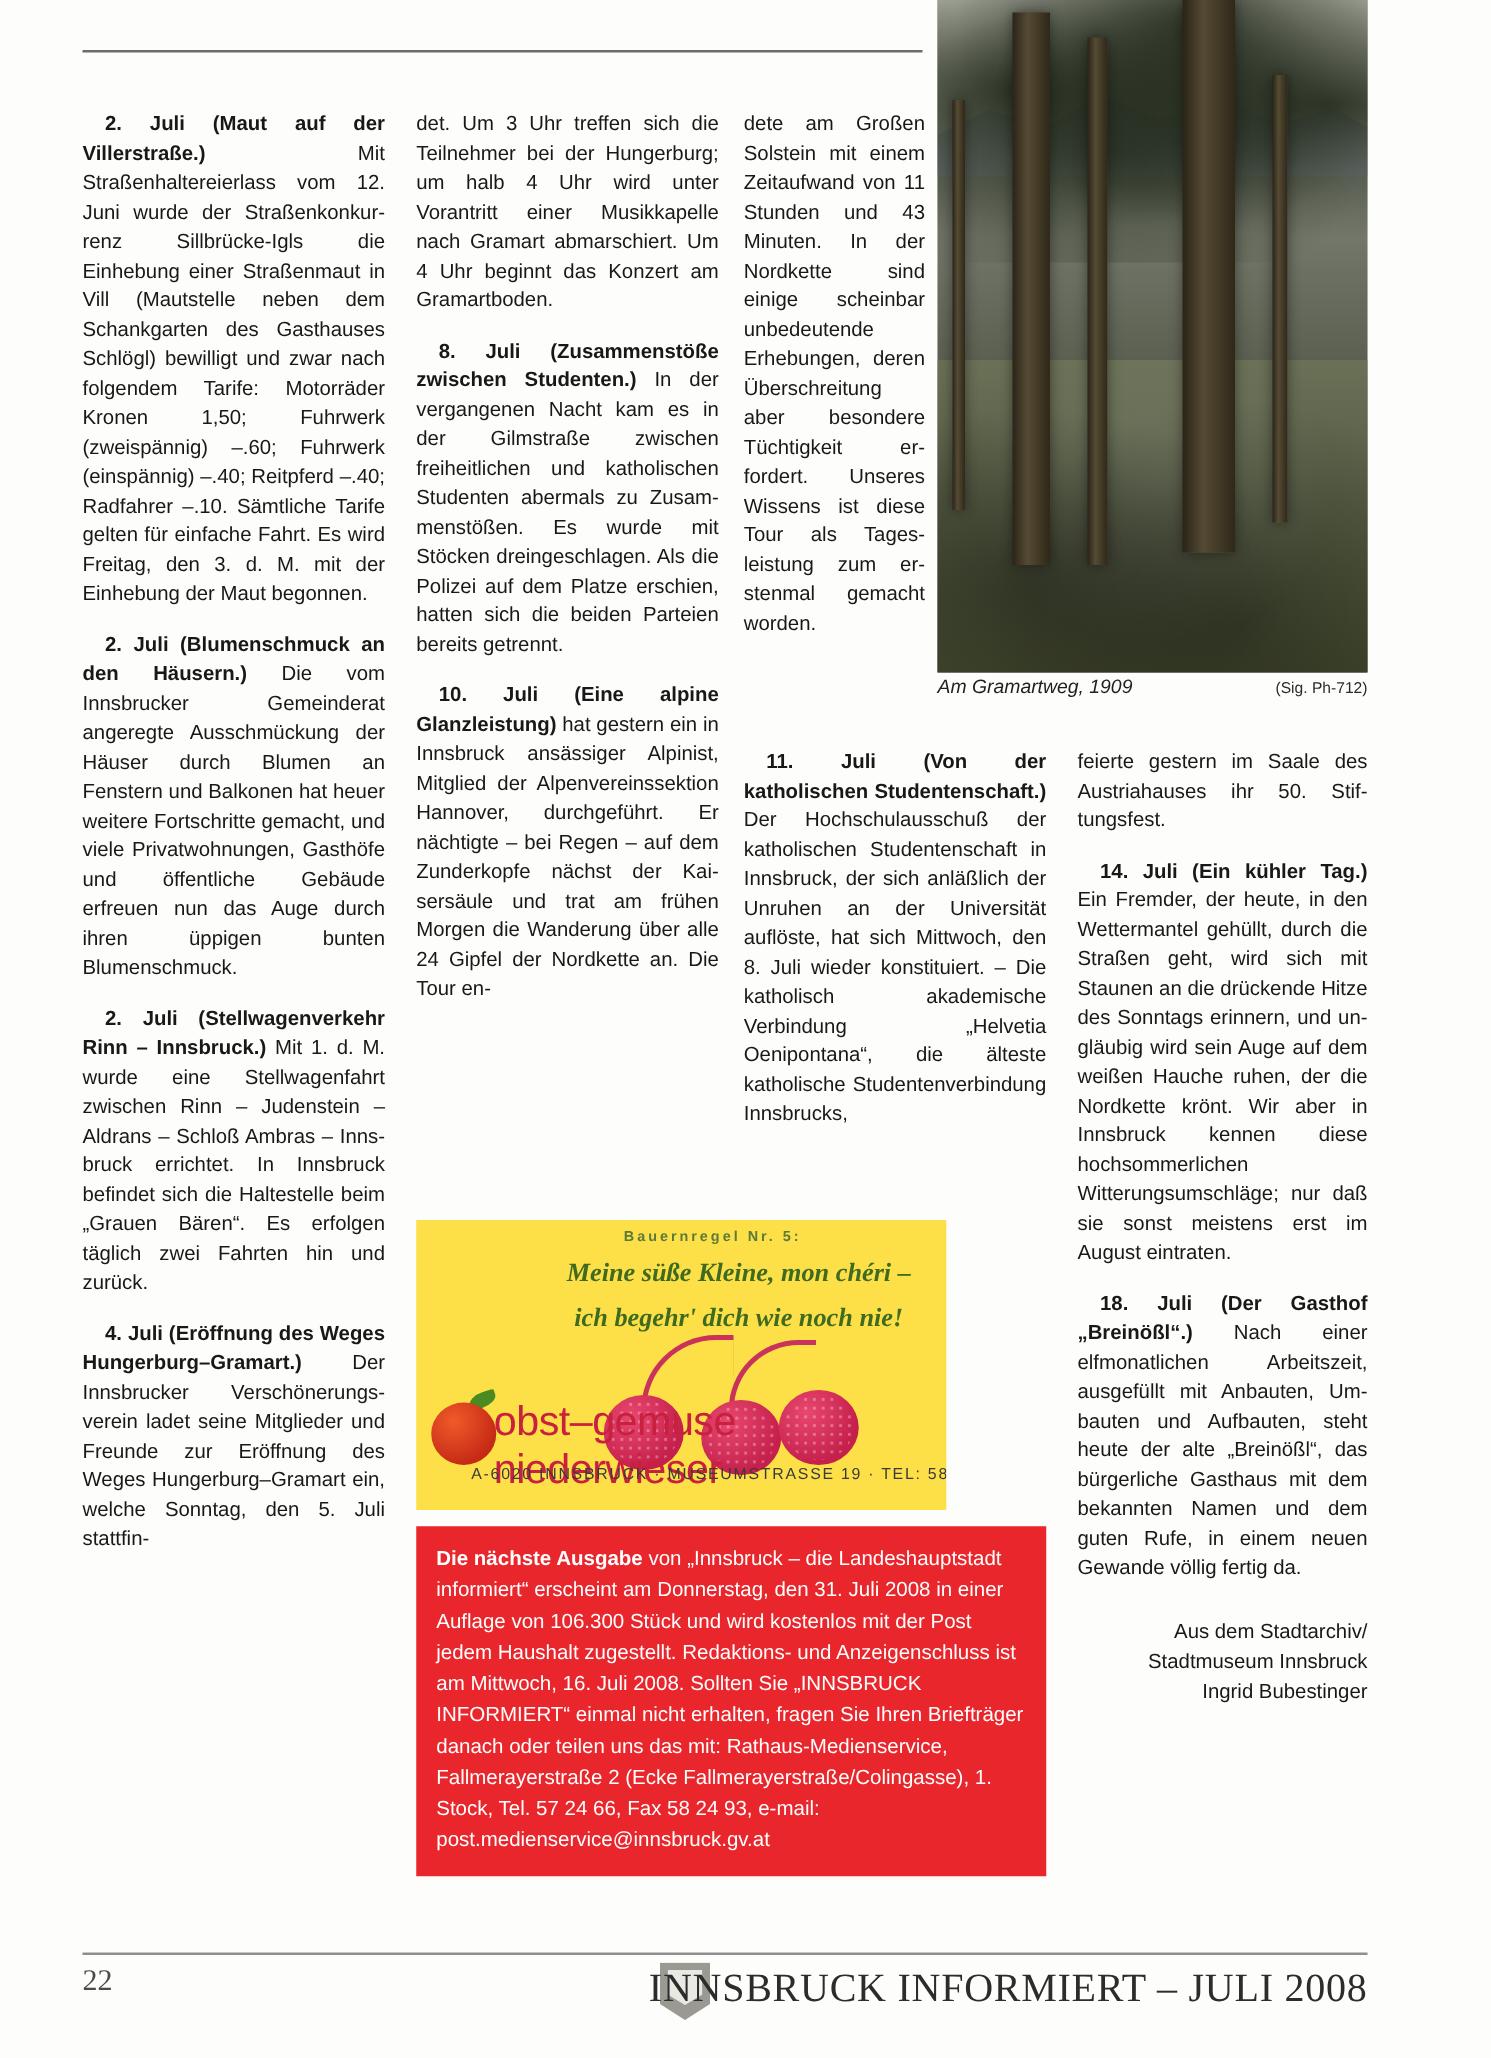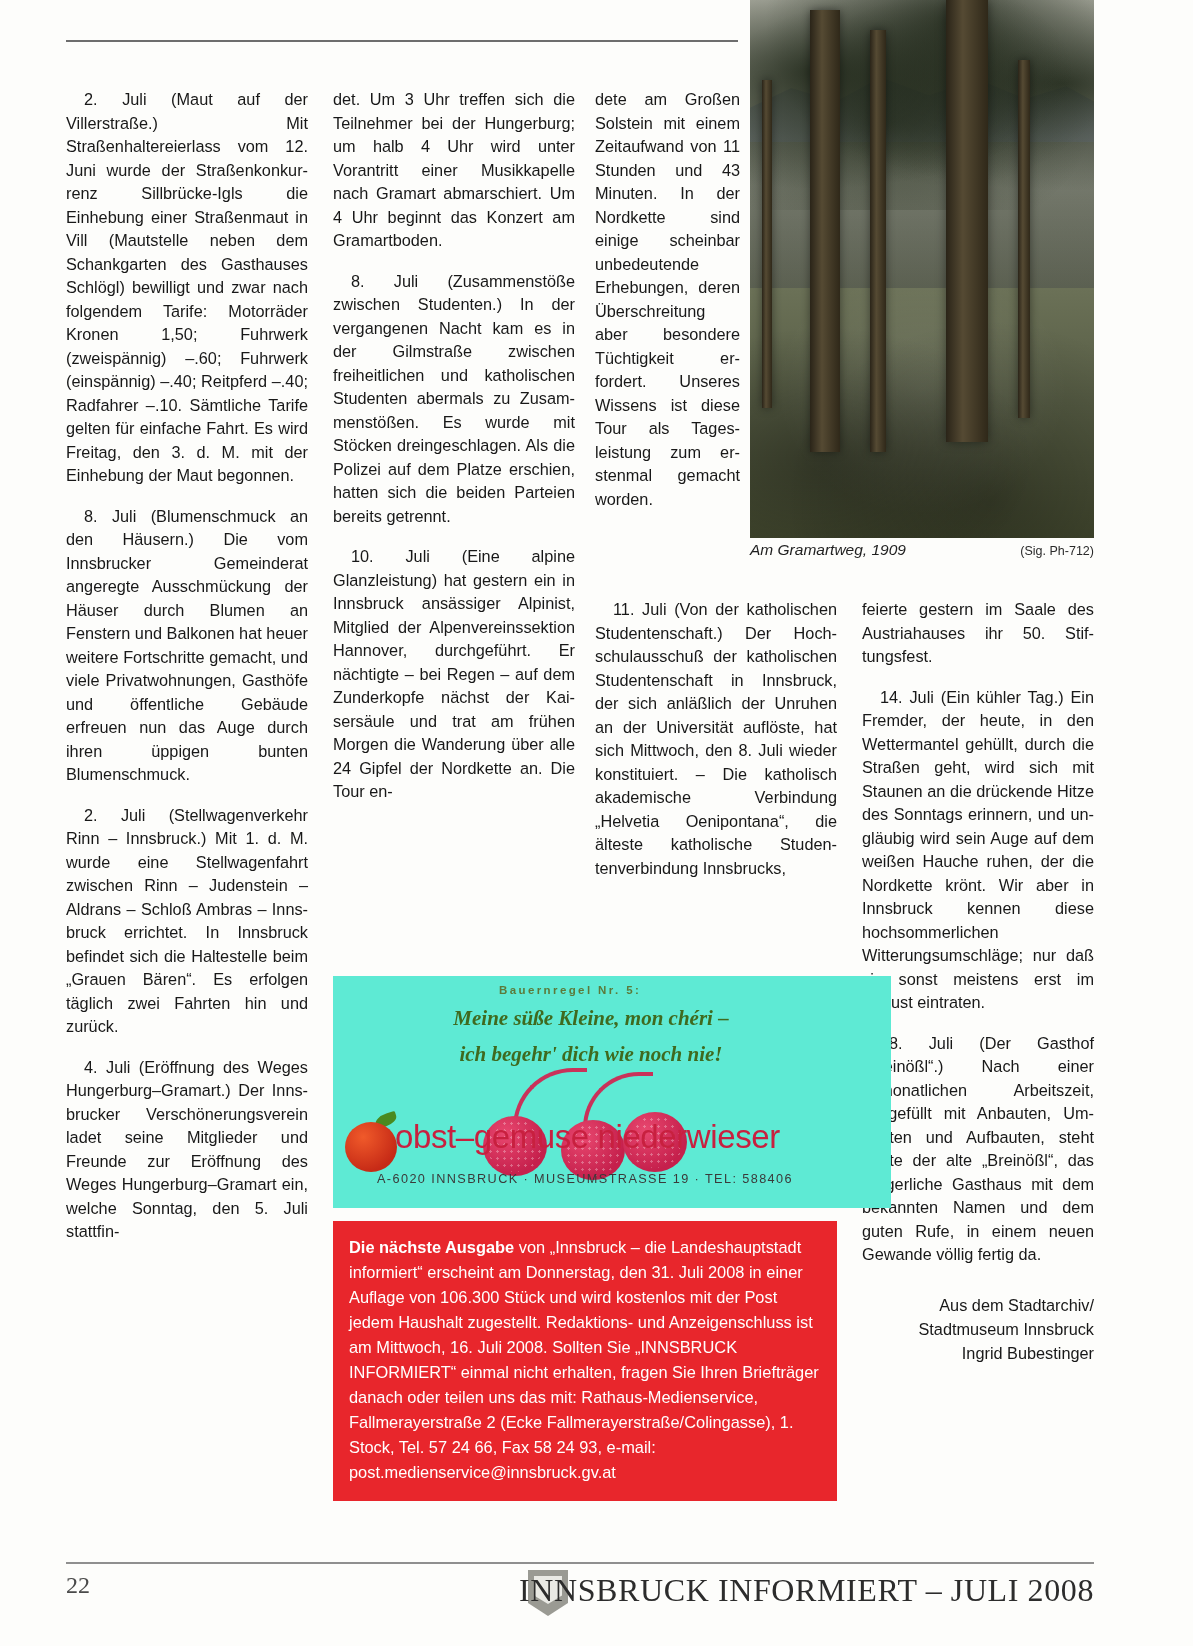--- a/index.html
+++ b/index.html
@@ -131,44 +131,44 @@
   .col {
     position: absolute;
     font-size: 16.3px;
     line-height: 23.5px;
     text-align: justify;
     color: #181818;
     hyphens: manual;
   }
   .col p { margin: 0 0 17px 0; }
   .col p:last-child { margin-bottom: 0; }
-  .col b { font-weight: normal; }
+  .col b { font-weight: bold; }
   .indent { text-indent: 18px; }
 
   #col1 { left: 66px;  top: 88px;  width: 242px; }
   #col2 { left: 333px; top: 88px;  width: 242px; }
   #col3 { left: 595px; top: 88px;  width: 145px; }
   #col3b { left: 595px; top: 598px; width: 242px; }
   #col4 { left: 862px; top: 598px; width: 232px; }
 
   .signature {
     margin-top: 26px;
     text-align: right;
     font-size: 16.3px;
     line-height: 24px;
   }
 
   
   .ad-veg {
     position: absolute;
     left: 333px;
     top: 976px;
-    width: 558px;
+    width: 424px;
     height: 232px;
-    background: #5eead4;
+    background: #fde047;
     overflow: hidden;
   }
   .ad-veg .rule-label {
     position: absolute;
     left: 166px;
     top: 8px;
     font-size: 11.5px;
     letter-spacing: 2.4px;
     color: #5c7a3a;
     font-weight: bold;
@@ -335,21 +335,21 @@
       <div class="trunk t4"></div>
     </div>
   </div>
   <div class="photo-caption-row">
     <div class="photo-caption">Am Gramartweg, 1909</div>
     <div class="photo-sig">(Sig. Ph-712)</div>
   </div>
 
   <div class="col" id="col1">
     <p class="indent"><b>2. Juli (Maut auf der Villerstraße.)</b><span> Mit Straßenhaltereierlass vom 12. Juni wurde der Straßenkonkur­renz Sillbrücke-Igls die Einhebung einer Straßenmaut in Vill (Mautstelle neben dem Schankgarten des Gasthau­ses Schlögl) bewilligt und zwar nach folgendem Tarife: Motorräder Kronen 1,50; Fuhrwerk (zweispännig) –.60; Fuhrwerk (einspännig) –.40; Reitpferd –.40; Radfahrer –.10. Sämtliche Tarife gelten für einfache Fahrt. Es wird Freitag, den 3. d. M. mit der Einhebung der Maut begonnen.</span></p>
-    <p class="indent"><b>8. Juli (Blumenschmuck an den Häusern.)</b><span> Die vom Innsbrucker Gemeinderat angeregte Aus­schmückung der Häuser durch Blumen an Fenstern und Balkonen hat heuer wei­tere Fortschritte gemacht, und viele Privatwohnungen, Gasthöfe und öffentliche Gebäude erfreuen nun das Auge durch ihren üppigen bunten Blumenschmuck.</span></p>
+    <p class="indent"><b>2. Juli (Blumenschmuck an den Häusern.)</b><span> Die vom Innsbrucker Gemeinderat angeregte Aus­schmückung der Häuser durch Blumen an Fenstern und Balkonen hat heuer wei­tere Fortschritte gemacht, und viele Privatwohnungen, Gasthöfe und öffentliche Gebäude erfreuen nun das Auge durch ihren üppigen bunten Blumenschmuck.</span></p>
     <p class="indent"><b>2. Juli (Stellwagenverkehr Rinn – Innsbruck.)</b><span> Mit 1. d. M. wurde eine Stellwagenfahrt zwischen Rinn – Judenstein – Aldrans – Schloß Ambras – Inns­bruck errichtet. In Innsbruck befindet sich die Haltestelle beim „Grauen Bären“. Es er­folgen täglich zwei Fahrten hin und zurück.</span></p>
     <p class="indent"><b>4. Juli (Eröffnung des Weges Hungerburg–Gramart.)</b><span> Der Inns­brucker Verschönerungs­verein ladet seine Mitglieder und Freunde zur Eröffnung des Weges Hunger­burg–Gramart ein, welche Sonntag, den 5. Juli stattfin-</span></p>
   </div>
 
   <div class="col" id="col2">
     <p><span>det. Um 3 Uhr treffen sich die Teilnehmer bei der Hun­gerburg; um halb 4 Uhr wird unter Vorantritt einer Mu­sikkapelle nach Gramart ab­marschiert. Um 4 Uhr be­ginnt das Konzert am Gra­martboden.</span></p>
     <p class="indent"><b>8. Juli (Zusammenstöße zwischen Studenten.)</b><span> In der vergangenen Nacht kam es in der Gilm­straße zwischen freiheitli­chen und katholischen Stu­denten abermals zu Zusam­menstößen. Es wurde mit Stöcken dreingeschlagen. Als die Polizei auf dem Platze er­schien, hatten sich die beiden Parteien bereits getrennt.</span></p>
     <p class="indent"><b>10. Juli (Eine alpine Glanzleistung)</b><span> hat gestern ein in Innsbruck ansässiger Alpinist, Mitglied der Alpen­vereinssektion Hannover, durchgeführt. Er nächtigte – bei Regen – auf dem Zun­derkopfe nächst der Kai­sersäule und trat am frühen Morgen die Wanderung über alle 24 Gipfel der Nordkette an. Die Tour en-</span></p>
   </div>
 

